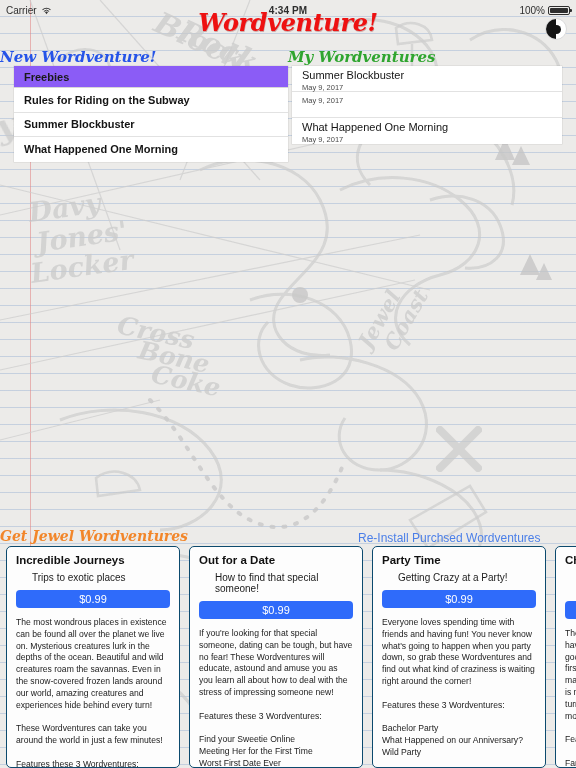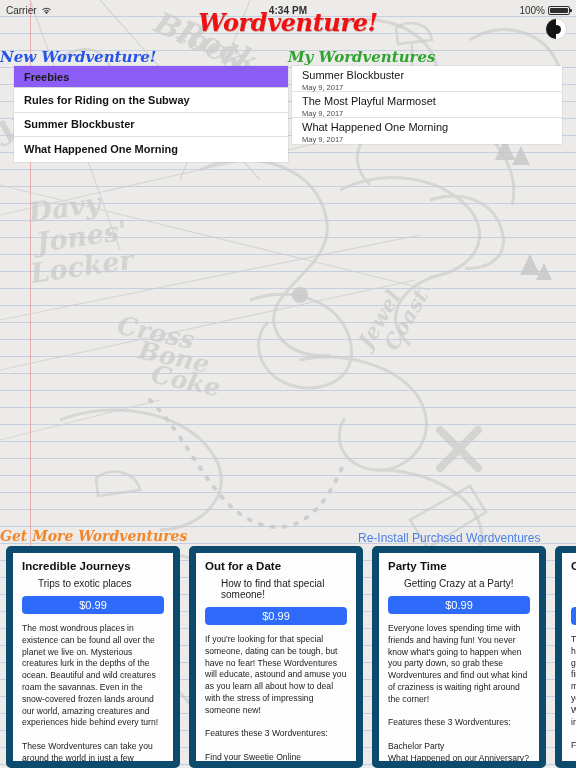--- a/index.html
+++ b/index.html
@@ -153,21 +153,21 @@
   #cards {
     position: absolute; left: 0; top: 546px; right: 0; bottom: 0;
     z-index: 9;
     display: flex; gap: 9px;
     padding-left: 6px;
     overflow: hidden;
   }
   .card {
     flex: 0 0 174px;
     background: #fdfdfd;
-    border: 7px solid #0c4a6e;
+    border: 1px solid #0c4a6e;
     border-radius: 5px;
     padding: 7px 9px 0 9px;
     overflow: hidden;
     position: relative;
   }
   .card-title { font-size: 11.5px; font-weight: bold; color: #111; margin-bottom: 6px; }
   .card-sub { font-size: 10px; color: #1b1b1b; margin-bottom: 7px; margin-left: 16px; }
   .buy-btn {
     display: block; width: 100%; height: 18px; line-height: 18px;
     background: #2f6bfa; border-radius: 4px;
@@ -273,37 +273,36 @@
   <div id="app-title">Wordventure!</div>
 
   <div id="theme-toggle">
     <span class="half"></span>
     <span class="inner2"></span>
     <span class="inner"></span>
   </div>
 
   <div class="section-head" id="head-new">New Wordventure!</div>
   <div class="section-head" id="head-mine">My Wordventures</div>
-  <div class="section-head" id="head-getmore">Get More Wordventures</div>
+  <div class="section-head" id="head-getmore">Get Jewel Wordventures</div>
   <div id="reinstall-link">Re-Install Purchsed Wordventures</div>
 
   <div class="list-panel" id="panel-new">
     <div class="list-header">Freebies</div>
     <div class="lrow">Rules for Riding on the Subway</div>
     <div class="lrow">Summer Blockbuster</div>
     <div class="lrow">What Happened One Morning</div>
   </div>
 
   <div class="list-panel" id="panel-mine">
     <div class="lrow2">
       <div class="t">Summer Blockbuster</div>
       <div class="s">May 9, 2017</div>
     </div>
     <div class="lrow2">
-      <div class="t">The Most Playful Marmoset</div>
       <div class="s">May 9, 2017</div>
     </div>
     <div class="lrow2">
       <div class="t">What Happened One Morning</div>
       <div class="s">May 9, 2017</div>
     </div>
   </div>
 
   <div id="cards">
     <div class="card">

